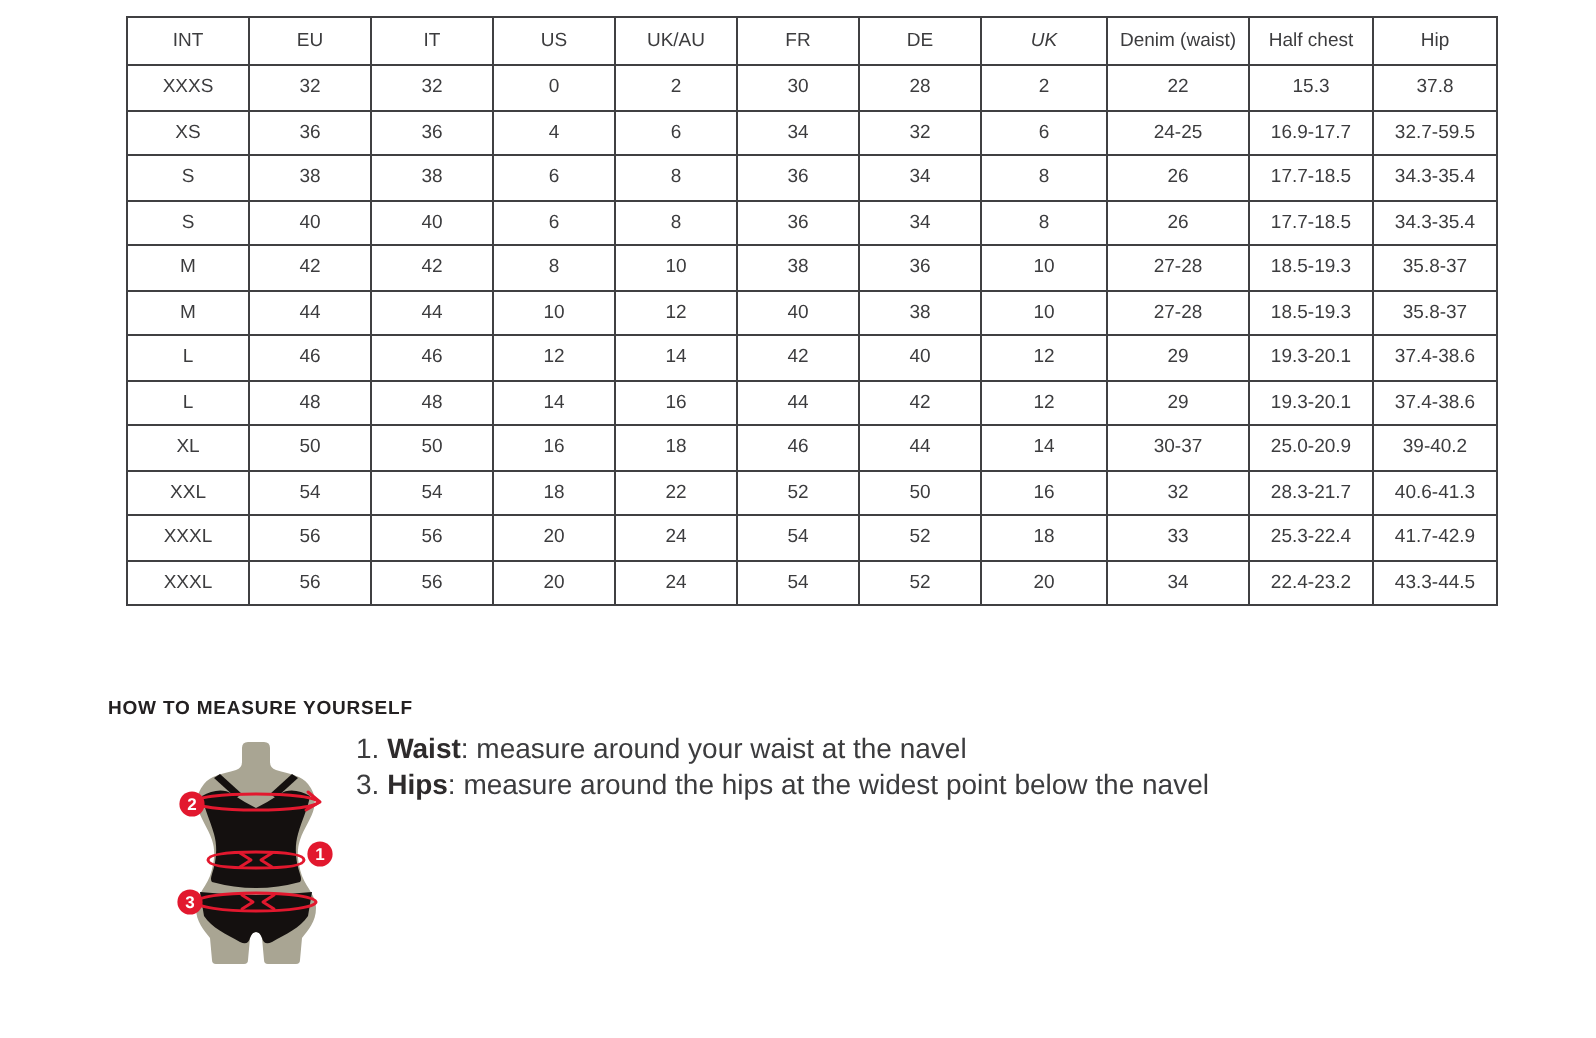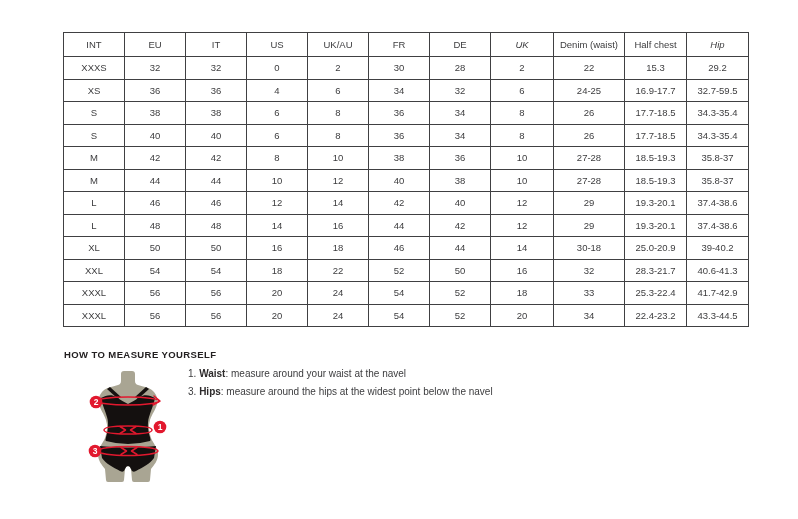--- a/index.html
+++ b/index.html
@@ -7,51 +7,51 @@
     width:798px;height:519px;
     background:#ffffff;
     font-family:"Liberation Sans", sans-serif;
     color:#3c3c3e;
     position:relative;
     overflow:hidden;
   }
 
   
   .size-table{
-    position:absolute;left:63px;top:32px;width:674px;
+    position:absolute;left:63px;top:8px;width:674px;
     border-collapse:collapse;table-layout:fixed;
     font-size:9.5px;color:#3c3c3e;padding-left:32px;
   }
   .size-table th,.size-table td{
     border:1px solid #404042;
     text-align:center;vertical-align:middle;
     padding:0;font-weight:normal;
     height:21.5px;
     white-space:nowrap;
     overflow:hidden;
   }
   .size-table thead th{height:23px;}
   .size-table th:nth-child(-n+7){width:60px;}
   .size-table th:nth-child(8){width:62px;font-style:italic;}
   .size-table th:nth-child(9){width:70px;}
   .size-table th:nth-child(10){width:61px;}
-  .size-table th:nth-child(11){width:61px;font-style:italic;}
+  .size-table th:nth-child(11){width:61px;}
 
   
   .measure-title{
-    position:absolute;left:64px;top:349px;
+    position:absolute;left:54px;top:349px;
     font-size:9.5px;font-weight:bold;color:#232021;
     letter-spacing:.4px;
   }
   .figure-wrap{
     position:absolute;left:88px;top:368px;width:80px;height:118px;
   }
   .steps{
-    position:absolute;left:188px;top:369px;
-    font-size:10px;color:#3c3c3e;
+    position:absolute;left:178px;top:369px;
+    font-size:14px;color:#3c3c3e;
   }
   .step{margin:0 0 7.5px 0;line-height:10px;white-space:nowrap;}
   .step b{color:#2e2b2c;}
 </style>
 </head>
 <body>
 
 <table class="size-table">
   <thead>
     <tr>
@@ -73,21 +73,21 @@
         <td>XXXS</td>
         <td>32</td>
         <td>32</td>
         <td>0</td>
         <td>2</td>
         <td>30</td>
         <td>28</td>
         <td>2</td>
         <td>22</td>
         <td>15.3</td>
-        <td>29.2</td>
+        <td>37.8</td>
       </tr>
       <tr>
         <td>XS</td>
         <td>36</td>
         <td>36</td>
         <td>4</td>
         <td>6</td>
         <td>34</td>
         <td>32</td>
         <td>6</td>
@@ -175,21 +175,21 @@
       </tr>
       <tr>
         <td>XL</td>
         <td>50</td>
         <td>50</td>
         <td>16</td>
         <td>18</td>
         <td>46</td>
         <td>44</td>
         <td>14</td>
-        <td>30-18</td>
+        <td>30-37</td>
         <td>25.0-20.9</td>
         <td>39-40.2</td>
       </tr>
       <tr>
         <td>XXL</td>
         <td>54</td>
         <td>54</td>
         <td>18</td>
         <td>22</td>
         <td>52</td>

